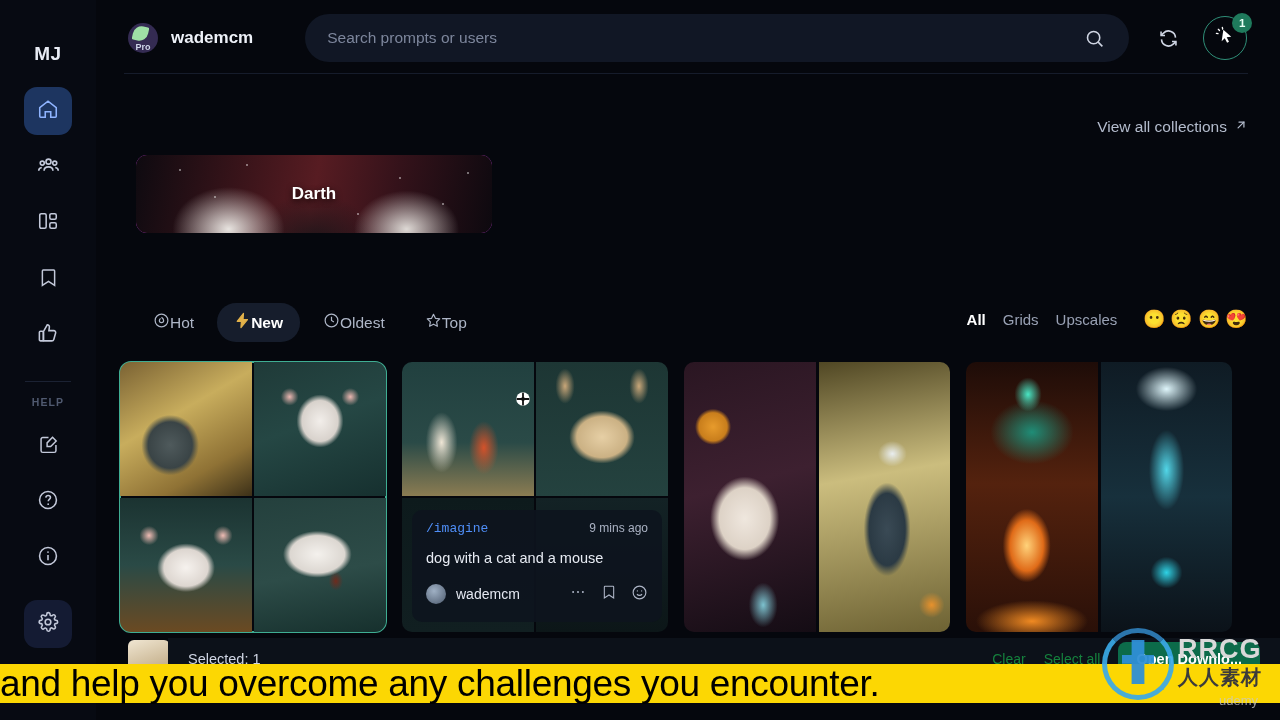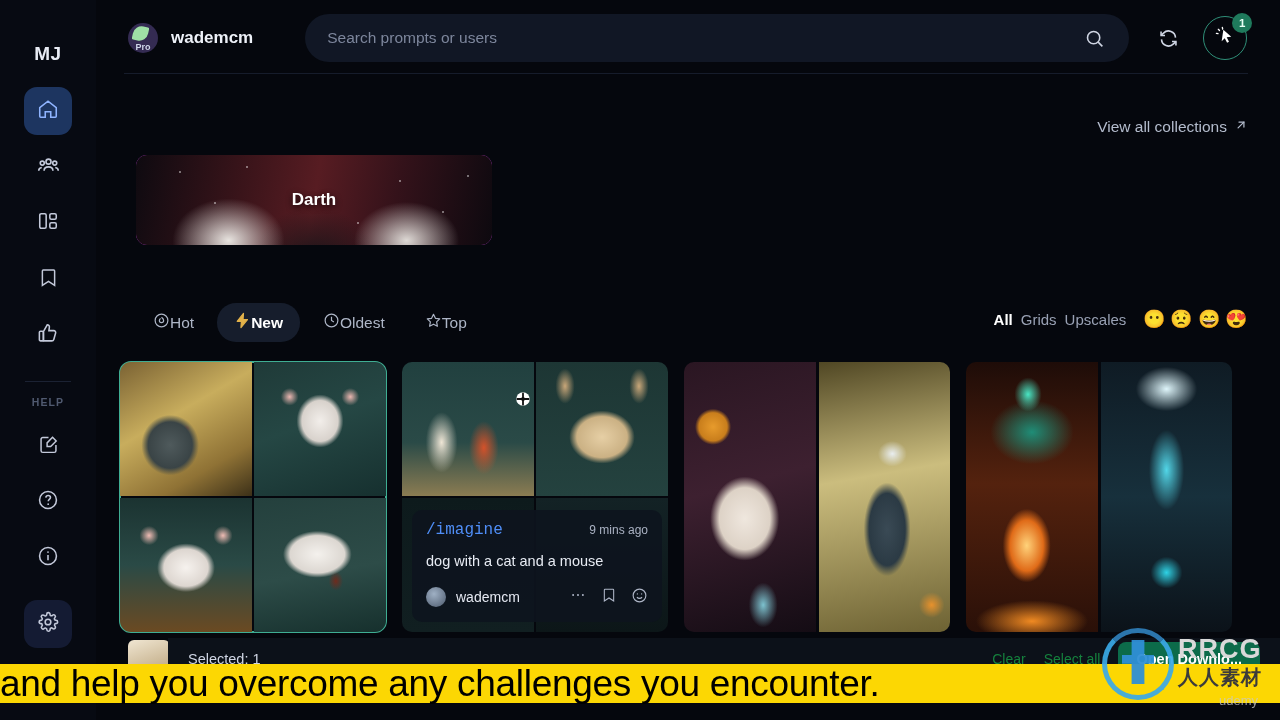--- a/index.html
+++ b/index.html
@@ -100,21 +100,21 @@
   }
 
   
   .view-all {
     position: absolute; right: 32px; top: 118px;
     color: #b4bccd; font-size: 15.5px; cursor: pointer;
     display: flex; align-items: center; gap: 7px;
   }
   .collection-card {
     position: absolute; left: 136px; top: 155px;
-    width: 356px; height: 90px; border-radius: 11px; overflow: hidden;
+    width: 356px; height: 78px; border-radius: 11px; overflow: hidden;
     background: #d946ef; cursor: pointer;
     display: flex; align-items: center; justify-content: center;
   }
   .collection-card .bg {
     position: absolute; inset: 0;
     background:
       radial-gradient(ellipse 80px 60px at 26% 95%, #e8e4e0 0%, rgba(232,228,224,0) 70%),
       radial-gradient(ellipse 75px 55px at 76% 95%, #ded9d5 0%, rgba(222,217,213,0) 70%),
       radial-gradient(ellipse 90px 80px at 50% 120%, #171418 0%, rgba(23,20,24,0) 70%),
       linear-gradient(100deg, #0e0a10 0%, #3a141a 30%, #571c22 50%, #34121a 72%, #0d090f 100%);
@@ -134,21 +134,21 @@
     display: flex; align-items: center; 
     padding: 9px 17px; border-radius: 19px; cursor: pointer;
     color: #aeb6c7; font-size: 15.5px;
   }
   .tab.active { background: #161d2c; color: #fff; font-weight: 600; }
   .tab svg { fill: none; stroke: currentColor; stroke-width: 1.7; }
   .tab.active .bolt { fill: #e3b24a; stroke: #e3b24a; }
 
   .filters {
     position: absolute; right: 32px; top: 310px;
-    display: flex; align-items: center; gap: 8px;
+    display: flex; align-items: center; gap: 17px;
   }
   .filter { color: #99a1b4; font-size: 15px; cursor: pointer; }
   .filter.active { color: #fff; font-weight: 700; }
   .emoji-row { display: flex; align-items: center; gap: 5px; margin-left: 9px; }
   .emoji { font-size: 18px; line-height: 1; cursor: pointer; }
 
   
   .grid {
     position: absolute; left: 120px; top: 362px;
     width: 1142px; height: 272px; display: flex; gap: 16px;
@@ -212,21 +212,21 @@
       linear-gradient(180deg, #0f1b24 0%, #17303c 50%, #0b1219 100%); }
 
   .move-cursor { position: absolute; left: 112px; top: 28px; width: 18px; height: 18px; }
 
   
   .info-card {
     position: absolute; left: 412px; top: 510px; width: 250px; height: 112px;
     background: rgba(13,20,30,.9); border-radius: 10px; padding: 11px 14px 0;
   }
   .info-top { display: flex; justify-content: space-between; align-items: baseline; }
-  .imagine { color: #4f8ef7; font-size: 16px; font-family: "Liberation Mono", monospace; }
+  .imagine { color: #4f8ef7; font-size: 13px; font-family: "Liberation Mono", monospace; }
   .timeago { color: #aab2c3; font-size: 12px; }
   .prompt { color: #e7ebf3; font-size: 14.5px; margin-top: 13px; line-height: 1.25; }
   .info-bottom { display: flex; align-items: center; margin-top: 16px; gap: 10px; }
   .mini-avatar { width: 20px; height: 20px; border-radius: 50%; background: radial-gradient(circle at 40% 35%, #9fb0c4, #4c5a6d); }
   .info-user { color: #e4e8f1; font-size: 14px; flex: 1; }
   .info-icons { display: flex; align-items: center; gap: 14px; }
   .info-icons svg { stroke: #aeb6c7; fill: none; stroke-width: 1.6; }
 
   
   .select-bar {

